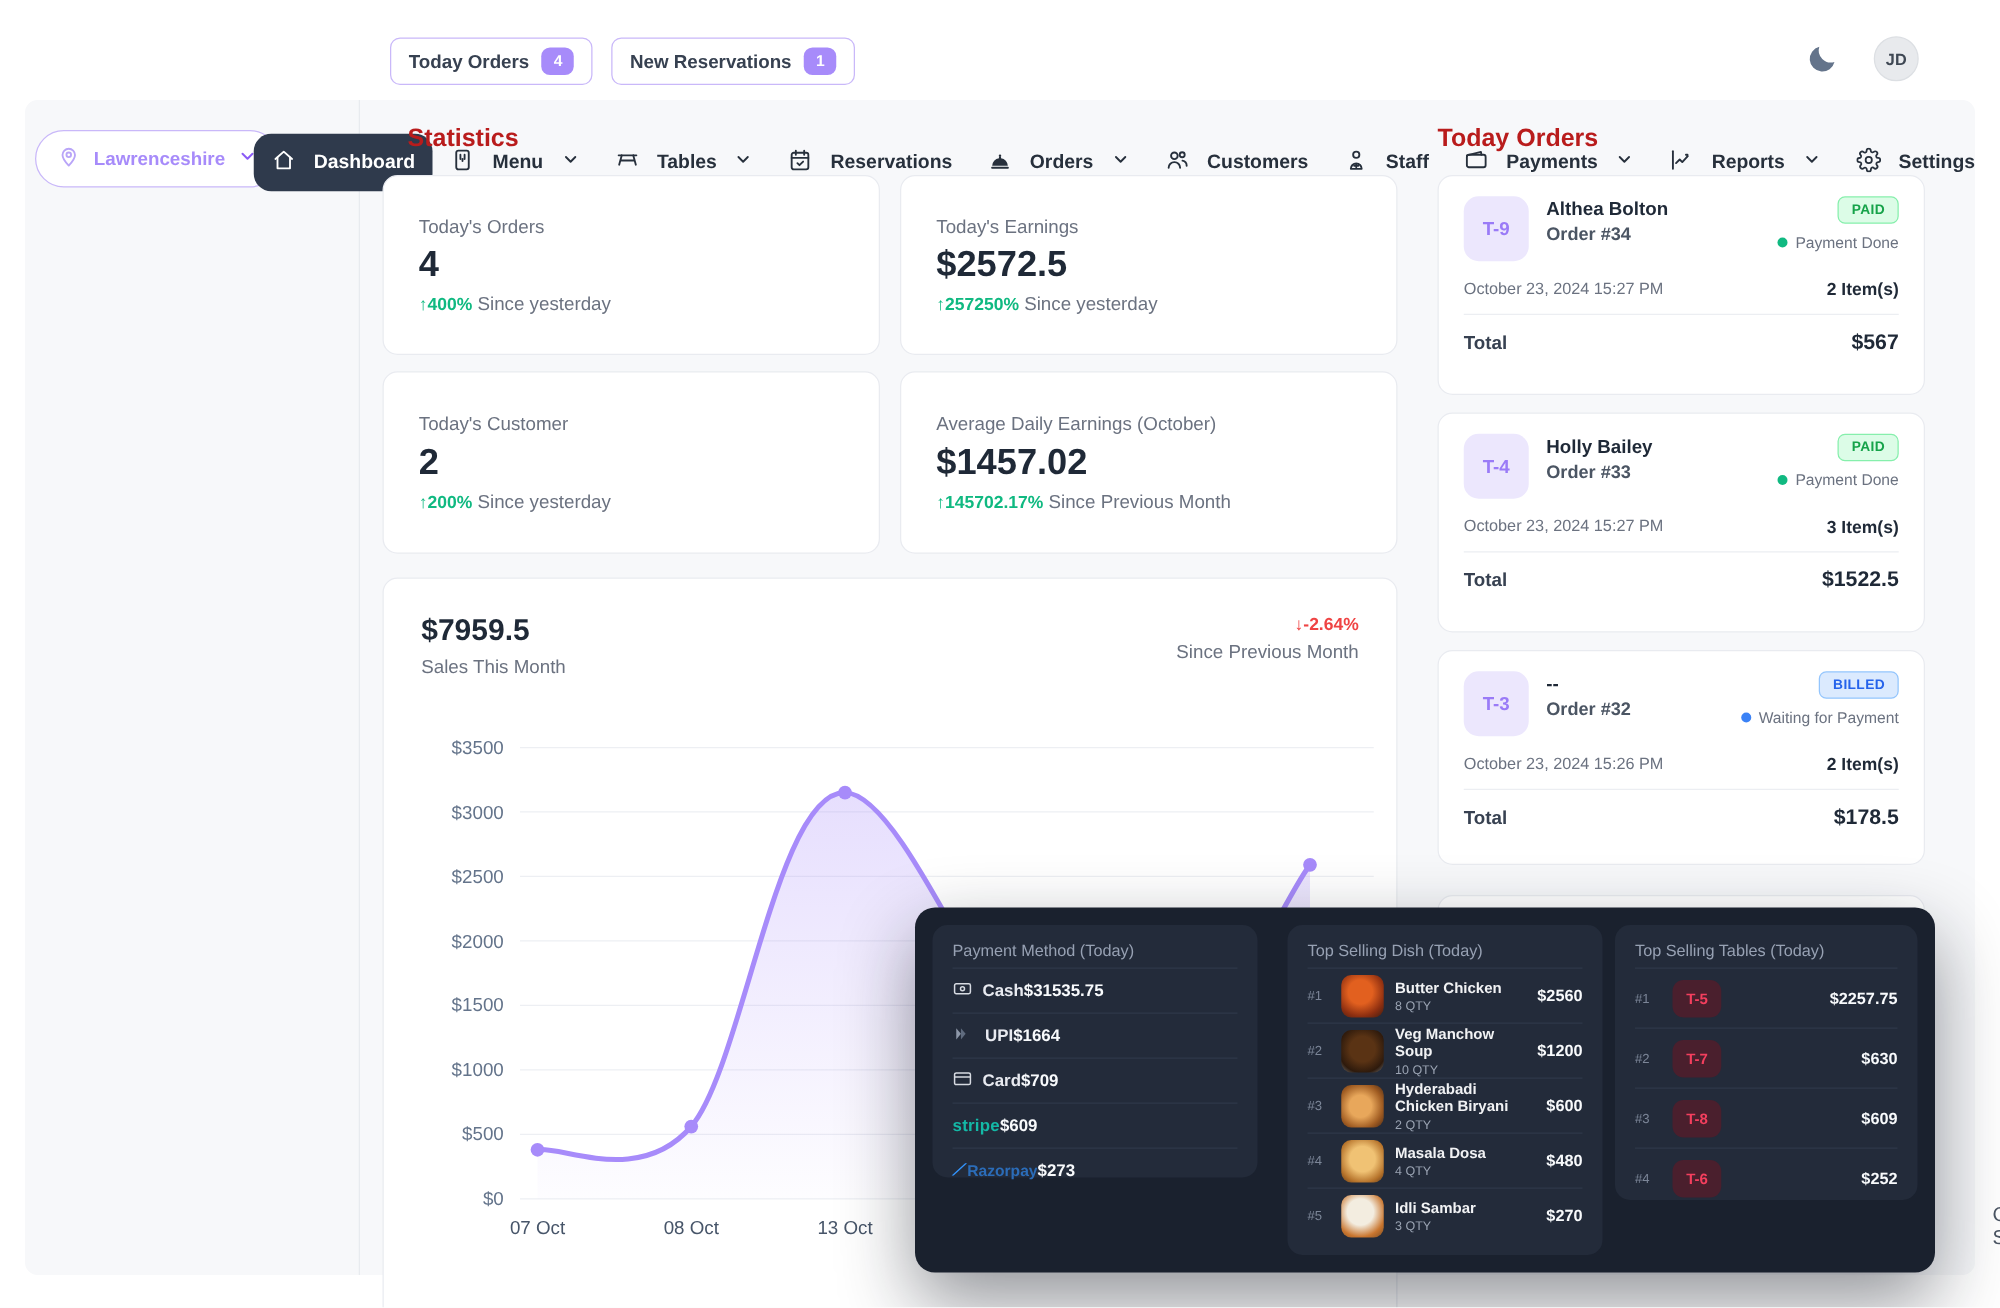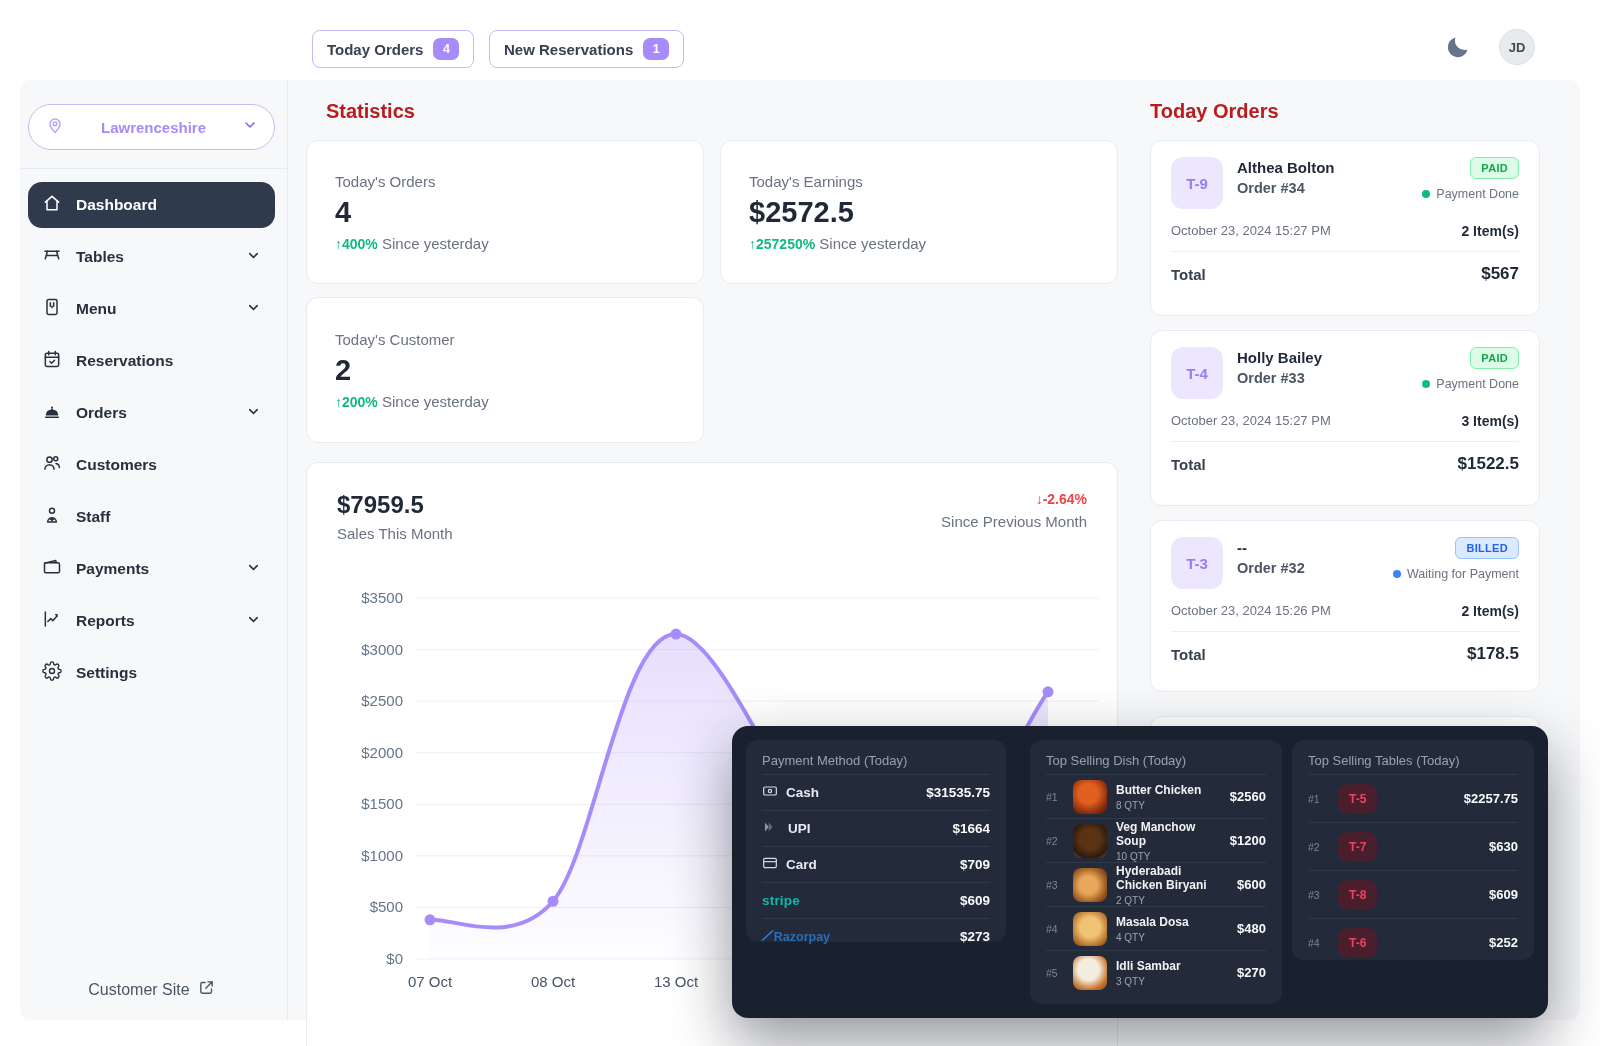--- a/index.html
+++ b/index.html
@@ -15,21 +15,21 @@
   .moon-btn { position:absolute; left:1441px; top:31px; width:34px; height:34px; border:none; background:transparent; cursor:pointer; }
   .avatar { position:absolute; left:1499px; top:29px; width:36px; height:36px; border-radius:50%;
     background:#e8eaed; border:1px solid #dcdfe3; color:#3f4854; font-size:13px; font-weight:700;
     display:flex; align-items:center; justify-content:center; cursor:pointer; }
 
   
   .content-bg { position:absolute; left:20px; top:80px; width:1560px; height:940px; background:#f7f8fa; border-radius:10px; }
 
   
   .sidebar { position:absolute; left:20px; top:80px; width:268px; height:940px; border-right:1px solid #e8ebef;
-    display:flex; flex-direction:column; padding:24px 12px 20px 8px; }
+    display:flex; flex-direction:row; padding:24px 12px 20px 8px; }
   .location-box { height:46px; border:1px solid #c9b8f9; border-radius:23px; background:#ffffff;
     display:flex; align-items:center; padding:0 16px; gap:10px; cursor:pointer; }
   .location-box .loc-label { flex:1; text-align:center; color:#a78bfa; font-size:15px; font-weight:700; }
   .sidebar-divider { border:none; border-top:1px solid #e8ebef; margin:18px -12px 10px -8px; }
   .nav-item { height:46px; margin:3px 0; border-radius:14px; display:flex; align-items:center; gap:14px;
     padding:0 14px; color:#27303c; font-size:15.5px; font-weight:700; cursor:pointer; }
   .nav-item svg { flex:0 0 auto; }
   .nav-item .nav-label { flex:1; }
   .nav-item.active { background:#2f3a4c; color:#ffffff; }
   .chev { color:#27303c; }
@@ -78,21 +78,21 @@
   .order-items { font-size:14px; font-weight:800; color:#1f2937; }
   .order-total { display:flex; justify-content:space-between; margin-top:12px; align-items:center; }
   .total-label { font-size:15px; font-weight:700; color:#374151; }
   .total-value { font-size:17px; font-weight:800; color:#1f2937; }
 
   
   .overlay { position:absolute; left:732px; top:726px; width:816px; height:292px; background:#1a212e;
     border-radius:16px; box-shadow:0 24px 60px rgba(15,20,30,.45); z-index:30; }
   .dark-card { position:absolute; background:#232b3a; border-radius:12px; padding:13px 16px; }
   .dark-title { color:#97a1b3; font-size:13px; margin-bottom:6px; }
-  .pm-row { display:flex; justify-content:space-between; align-items:center; height:36px; border-top:1px solid #2f3949; }
+  .pm-row { display:flex; align-items:center; height:36px; border-top:1px solid #2f3949; }
   .pm-row:first-of-type { border-top:none; }
   .pm-label { display:flex; align-items:center; gap:8px; color:#e8eaf0; font-size:13.5px; font-weight:600; }
   .pm-value { color:#f8fafc; font-size:13.5px; font-weight:800; }
   .brand-stripe { color:#14b8a6; font-weight:800; font-size:13.5px; letter-spacing:.2px; }
   .brand-razorpay { color:#2b6cb8; font-weight:800; font-size:12.5px; display:flex; align-items:center; gap:3px; }
   .rzp-slash { color:#3395ff; font-weight:800; font-style:italic; }
   .dish-row { display:flex; align-items:center; gap:9px; height:44px; border-top:1px solid #2f3949; }
   .dish-row:first-of-type { border-top:none; }
   .rank { width:18px; color:#7c8698; font-size:10.5px; }
   .thumb { width:34px; height:34px; border-radius:8px; flex:0 0 auto; }
@@ -157,34 +157,34 @@
 
     <div class="nav-item active">
       <span><svg width="20" height="20" viewBox="0 0 24 24" fill="none" stroke="currentColor" stroke-width="1.8" stroke-linecap="round" stroke-linejoin="round">
             <path d="M4 11l8-7 8 7"></path>
             <path d="M6 9.5V20h12V9.5"></path>
           </svg></span>
       <span class="nav-label">Dashboard</span>
     </div>
     <div class="nav-item">
       <span><svg width="20" height="20" viewBox="0 0 24 24" fill="none" stroke="currentColor" stroke-width="1.8" stroke-linecap="round" stroke-linejoin="round">
+            <rect x="6" y="3" width="12" height="18" rx="2"></rect>
+            <path d="M10 7v4M14 7v4M12 11v2"></path>
+          </svg></span>
+      <span class="nav-label">Menu</span>
+      <span class="chev"><svg width="15" height="15" viewBox="0 0 24 24" fill="none" stroke="currentColor" stroke-width="2.4" stroke-linecap="round" stroke-linejoin="round">
+            <path d="M6 9l6 6 6-6"></path>
+          </svg></span>
+    </div>
+    <div class="nav-item">
+      <span><svg width="20" height="20" viewBox="0 0 24 24" fill="none" stroke="currentColor" stroke-width="1.8" stroke-linecap="round" stroke-linejoin="round">
             <path d="M3.5 7.5h17"></path>
             <path d="M6.5 7.5L4 16.5M17.5 7.5l2.5 9M5.3 12.5h13.4"></path>
           </svg></span>
       <span class="nav-label">Tables</span>
-      <span class="chev"><svg width="15" height="15" viewBox="0 0 24 24" fill="none" stroke="currentColor" stroke-width="2.4" stroke-linecap="round" stroke-linejoin="round">
-            <path d="M6 9l6 6 6-6"></path>
-          </svg></span>
-    </div>
-    <div class="nav-item">
-      <span><svg width="20" height="20" viewBox="0 0 24 24" fill="none" stroke="currentColor" stroke-width="1.8" stroke-linecap="round" stroke-linejoin="round">
-            <rect x="6" y="3" width="12" height="18" rx="2"></rect>
-            <path d="M10 7v4M14 7v4M12 11v2"></path>
-          </svg></span>
-      <span class="nav-label">Menu</span>
       <span class="chev"><svg width="15" height="15" viewBox="0 0 24 24" fill="none" stroke="currentColor" stroke-width="2.4" stroke-linecap="round" stroke-linejoin="round">
             <path d="M6 9l6 6 6-6"></path>
           </svg></span>
     </div>
     <div class="nav-item">
       <span><svg width="20" height="20" viewBox="0 0 24 24" fill="none" stroke="currentColor" stroke-width="1.8" stroke-linecap="round" stroke-linejoin="round">
             <rect x="4" y="5" width="16" height="16" rx="2"></rect>
             <path d="M8 3v4M16 3v4M4 10h16M9.5 15l2 2 3.5-3.5"></path>
           </svg></span>
       <span class="nav-label">Reservations</span>
@@ -267,20 +267,25 @@
     </div>
     <div class="card stat-card">
       <div class="stat-label">Today's Earnings</div>
       <div class="stat-value">$2572.5</div>
       <div class="stat-change"><span class="chg-up">↑257250%</span> <span>Since yesterday</span></div>
     </div>
     <div class="card stat-card">
       <div class="stat-label">Today's Customer</div>
       <div class="stat-value">2</div>
       <div class="stat-change"><span class="chg-up">↑200%</span> <span>Since yesterday</span></div>
+    </div>
+    <div class="card stat-card">
+      <div class="stat-label">Average Daily Earnings (October)</div>
+      <div class="stat-value">$1457.02</div>
+      <div class="stat-change"><span class="chg-up">↑145702.17%</span> <span>Since Previous Month</span></div>
     </div>
   </div>
 
   <div class="card chart-card">
     <div class="chart-head">
       <div>
         <div class="chart-title">$7959.5</div>
         <div class="chart-sub">Sales This Month</div>
       </div>
       <div class="chart-head-right">

